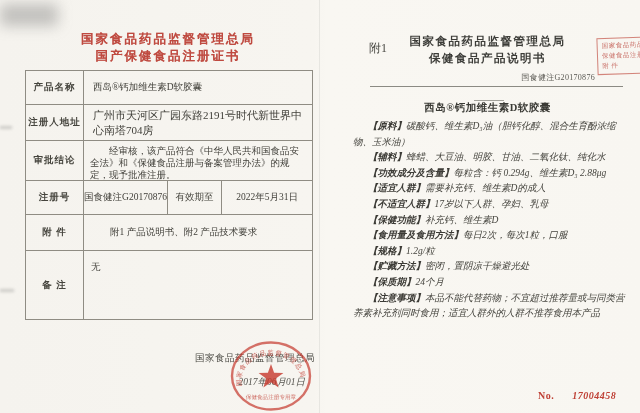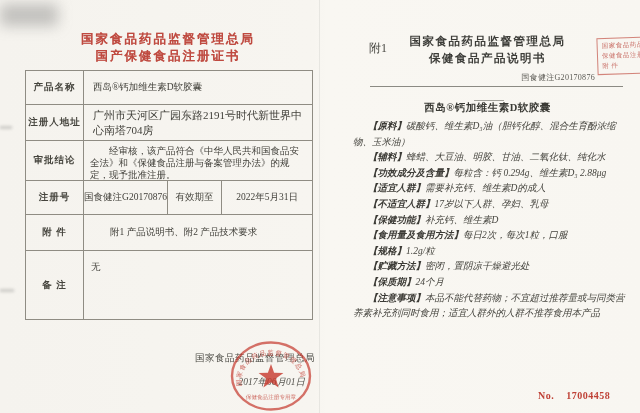--- a/index.html
+++ b/index.html
@@ -43,21 +43,21 @@
     font-size:11.5px;font-weight:bold;letter-spacing:1.5px;line-height:17px;color:#3c3c38;}
   .leaf-regno{position:absolute;left:450px;top:72px;width:145px;text-align:right;font-size:8px;color:#5a5953;letter-spacing:.3px;}
   .hrule{position:absolute;left:370px;top:86px;width:253px;height:1px;background:#8b8a83;}
   .cdash{position:absolute;left:474px;top:100px;width:30px;height:1px;background:#a3a29b;}
   .prod-title{position:absolute;left:360px;top:101px;width:255px;text-align:center;
     font-size:10.5px;font-weight:bold;letter-spacing:.5px;color:#3a3a35;}
   .items{position:absolute;left:353px;top:119px;width:277px;font-style:italic;}
   .items p{margin:0;font-size:9.5px;line-height:15.6px;text-indent:15px;color:#45443e;}
   .items .tag{font-weight:600;color:#3c3b36;}
   .serial{position:absolute;left:538px;top:390px;font-size:10px;letter-spacing:.5px;color:#bf4136;font-weight:bold;}
-  .serial .num{margin-left:12px;}
+  .serial .num{margin-left:18px;font-style:italic;}
   .corner-stamp{position:absolute;left:597px;top:37px;width:60px;height:33px;
     border:1px solid rgba(190,70,58,.65);transform:rotate(-2deg);
     color:rgba(183,60,50,.72);font-size:6.5px;line-height:10px;padding:2px 0 0 4px;letter-spacing:.5px;}
 </style>
 </head>
 <body>
 
 <div class="page">
   <div class="smudge"></div>
   <div class="dash-artifact d1"></div>

